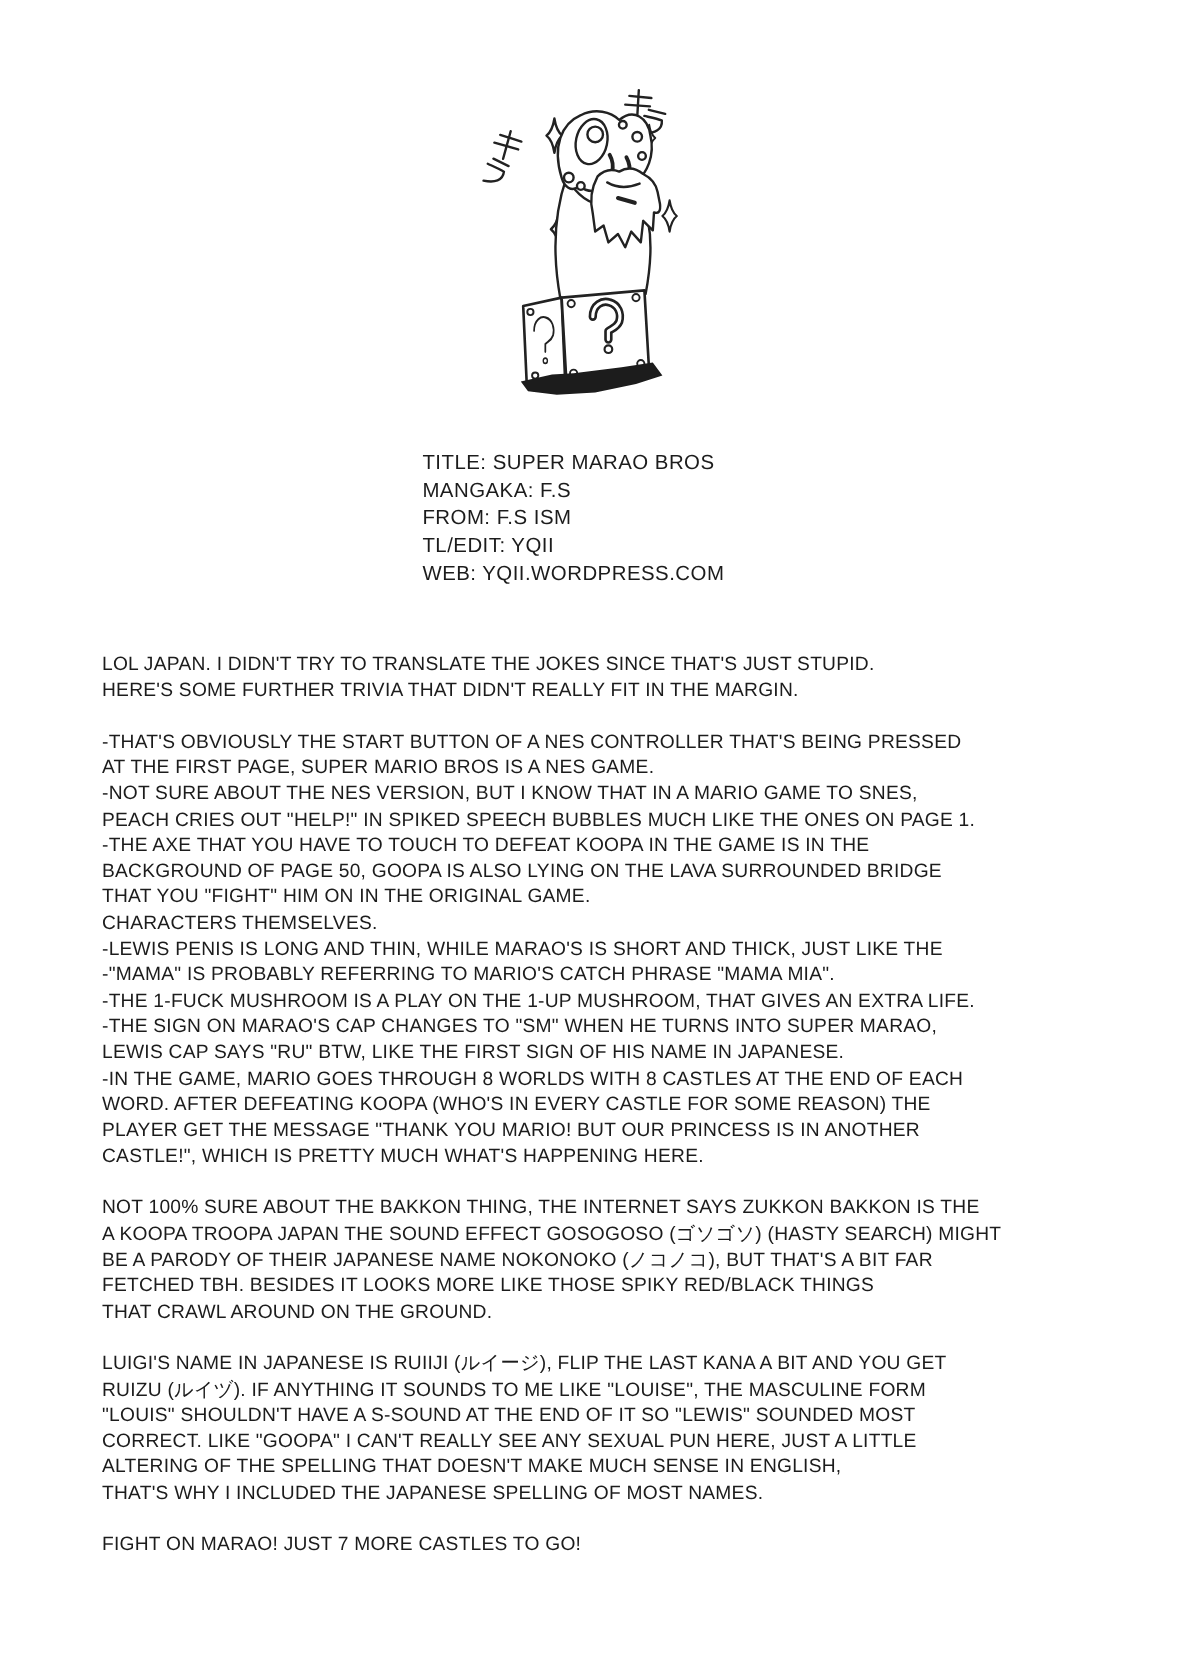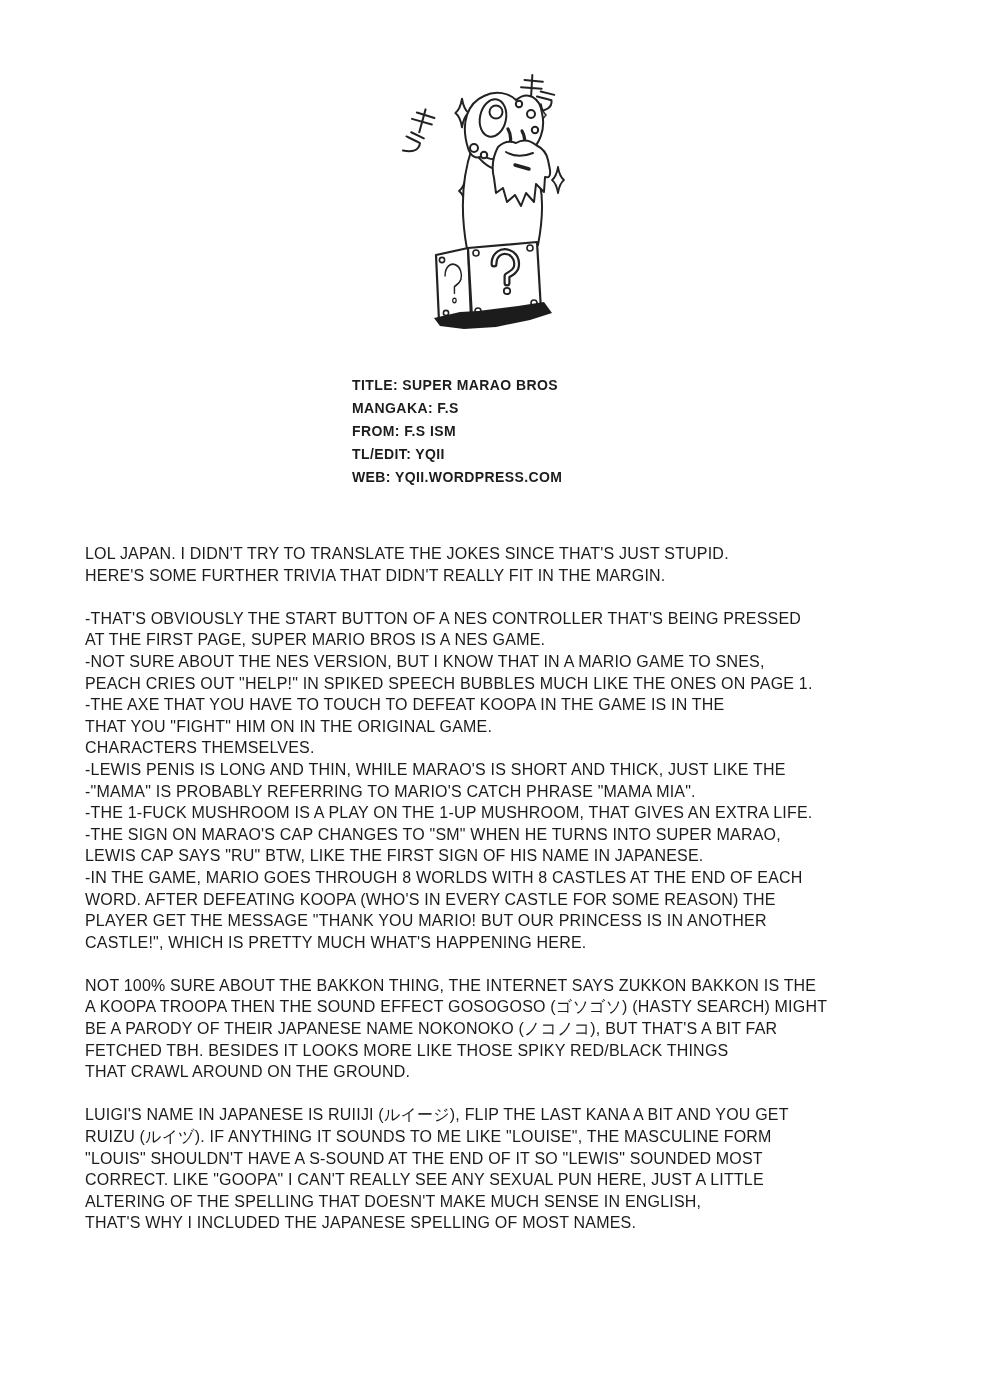--- a/index.html
+++ b/index.html
@@ -18,23 +18,23 @@
     top: 52px;
     width: 240px;
     height: 300px;
   }
   .credits {
     position: absolute;
     left: 352px;
     top: 374px;
   }
   .credits .line {
-    font-size: 14px;
+    font-size: 17px;
     line-height: 23px;
-    font-weight: bold;
+    font-weight: normal;
     letter-spacing: 0.4px;
     white-space: pre;
   }
   .bodytext {
     position: absolute;
     left: 85px;
     top: 543px;
     width: 880px;
   }
   .para { margin: 0 0 21.6px 0; }
@@ -145,42 +145,46 @@
       <div class="para">
         <div class="line">LOL JAPAN. I DIDN'T TRY TO TRANSLATE THE JOKES SINCE THAT'S JUST STUPID.</div>
         <div class="line">HERE'S SOME FURTHER TRIVIA THAT DIDN'T REALLY FIT IN THE MARGIN.</div>
       </div>
       <div class="para">
         <div class="line">-THAT'S OBVIOUSLY THE START BUTTON OF A NES CONTROLLER THAT'S BEING PRESSED</div>
         <div class="line">AT THE FIRST PAGE, SUPER MARIO BROS IS A NES GAME.</div>
         <div class="line">-NOT SURE ABOUT THE NES VERSION, BUT I KNOW THAT IN A MARIO GAME TO SNES,</div>
         <div class="line">PEACH CRIES OUT "HELP!" IN SPIKED SPEECH BUBBLES MUCH LIKE THE ONES ON PAGE 1.</div>
         <div class="line">-THE AXE THAT YOU HAVE TO TOUCH TO DEFEAT KOOPA IN THE GAME IS IN THE</div>
+        <div class="line">BACKGROUND OF PAGE 50, GOOPA IS ALSO LYING ON THE LAVA SURROUNDED BRIDGE</div>
         <div class="line">THAT YOU "FIGHT" HIM ON IN THE ORIGINAL GAME.</div>
         <div class="line">CHARACTERS THEMSELVES.</div>
         <div class="line">-LEWIS PENIS IS LONG AND THIN, WHILE MARAO'S IS SHORT AND THICK, JUST LIKE THE</div>
         <div class="line">-"MAMA" IS PROBABLY REFERRING TO MARIO'S CATCH PHRASE "MAMA MIA".</div>
         <div class="line">-THE 1-FUCK MUSHROOM IS A PLAY ON THE 1-UP MUSHROOM, THAT GIVES AN EXTRA LIFE.</div>
         <div class="line">-THE SIGN ON MARAO'S CAP CHANGES TO "SM" WHEN HE TURNS INTO SUPER MARAO,</div>
         <div class="line">LEWIS CAP SAYS "RU" BTW, LIKE THE FIRST SIGN OF HIS NAME IN JAPANESE.</div>
         <div class="line">-IN THE GAME, MARIO GOES THROUGH 8 WORLDS WITH 8 CASTLES AT THE END OF EACH</div>
         <div class="line">WORD. AFTER DEFEATING KOOPA (WHO'S IN EVERY CASTLE FOR SOME REASON) THE</div>
         <div class="line">PLAYER GET THE MESSAGE "THANK YOU MARIO! BUT OUR PRINCESS IS IN ANOTHER</div>
         <div class="line">CASTLE!", WHICH IS PRETTY MUCH WHAT'S HAPPENING HERE.</div>
       </div>
       <div class="para">
         <div class="line">NOT 100% SURE ABOUT THE BAKKON THING, THE INTERNET SAYS ZUKKON BAKKON IS THE</div>
-        <div class="line">A KOOPA TROOPA THEN THE SOUND EFFECT GOSOGOSO (ゴソゴソ) (HASTY SEARCH) MIGHT</div>
+        <div class="line">A KOOPA TROOPA JAPAN THE SOUND EFFECT GOSOGOSO (ゴソゴソ) (HASTY SEARCH) MIGHT</div>
         <div class="line">BE A PARODY OF THEIR JAPANESE NAME NOKONOKO (ノコノコ), BUT THAT'S A BIT FAR</div>
         <div class="line">FETCHED TBH. BESIDES IT LOOKS MORE LIKE THOSE SPIKY RED/BLACK THINGS</div>
         <div class="line">THAT CRAWL AROUND ON THE GROUND.</div>
       </div>
       <div class="para">
         <div class="line">LUIGI'S NAME IN JAPANESE IS RUIIJI (ルイージ), FLIP THE LAST KANA A BIT AND YOU GET</div>
         <div class="line">RUIZU (ルイヅ). IF ANYTHING IT SOUNDS TO ME LIKE "LOUISE", THE MASCULINE FORM</div>
         <div class="line">"LOUIS" SHOULDN'T HAVE A S-SOUND AT THE END OF IT SO "LEWIS" SOUNDED MOST</div>
         <div class="line">CORRECT. LIKE "GOOPA" I CAN'T REALLY SEE ANY SEXUAL PUN HERE, JUST A LITTLE</div>
         <div class="line">ALTERING OF THE SPELLING THAT DOESN'T MAKE MUCH SENSE IN ENGLISH,</div>
         <div class="line">THAT'S WHY I INCLUDED THE JAPANESE SPELLING OF MOST NAMES.</div>
       </div>
+      <div class="para">
+        <div class="line">FIGHT ON MARAO! JUST 7 MORE CASTLES TO GO!</div>
+      </div>
     </div>
 
 </div>
 
 </body></html>

